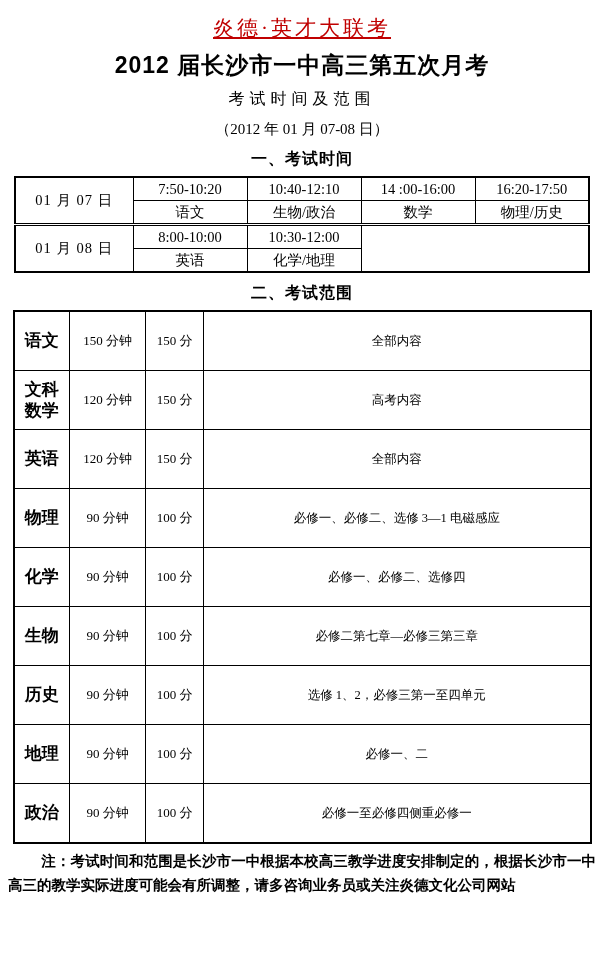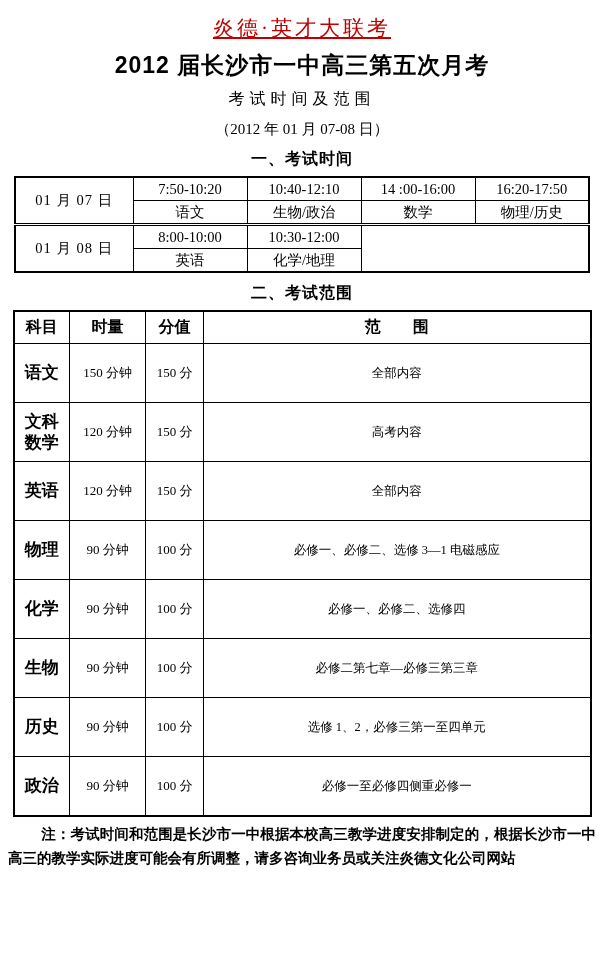--- a/index.html
+++ b/index.html
@@ -150,26 +150,20 @@
 
   <table class="scope-table">
     <colgroup>
       <col style="width:56px">
         <col style="width:76px">
         <col style="width:58px">
         <col style="width:387px">
     </colgroup>
     <tbody>
       <tr>
-        <th>科目</th>
-        <th>时量</th>
-        <th>分值</th>
-        <th>范　　围</th>
-      </tr>
-      <tr>
         <td class="subject-cell">语文</td>
         <td class="val-cell">150 分钟</td>
         <td class="val-cell">150 分</td>
         <td class="scope-cell">全部内容</td>
       </tr>
       <tr>
         <td class="subject-cell">文科数学</td>
         <td class="val-cell">120 分钟</td>
         <td class="val-cell">150 分</td>
         <td class="scope-cell">高考内容</td>
@@ -198,20 +192,26 @@
         <td class="val-cell">100 分</td>
         <td class="scope-cell">必修二第七章—必修三第三章</td>
       </tr>
       <tr>
         <td class="subject-cell">历史</td>
         <td class="val-cell">90 分钟</td>
         <td class="val-cell">100 分</td>
         <td class="scope-cell">选修 1、2，必修三第一至四单元</td>
       </tr>
       <tr>
+        <td class="subject-cell">地理</td>
+        <td class="val-cell">90 分钟</td>
+        <td class="val-cell">100 分</td>
+        <td class="scope-cell">必修一、二</td>
+      </tr>
+      <tr>
         <td class="subject-cell">政治</td>
         <td class="val-cell">90 分钟</td>
         <td class="val-cell">100 分</td>
         <td class="scope-cell">必修一至必修四侧重必修一</td>
       </tr>
     </tbody>
   </table>
 
   <div class="note">注：考试时间和范围是长沙市一中根据本校高三教学进度安排制定的，根据长沙市一中高三的教学实际进度可能会有所调整，请多咨询业务员或关注炎德文化公司网站</div>
 

